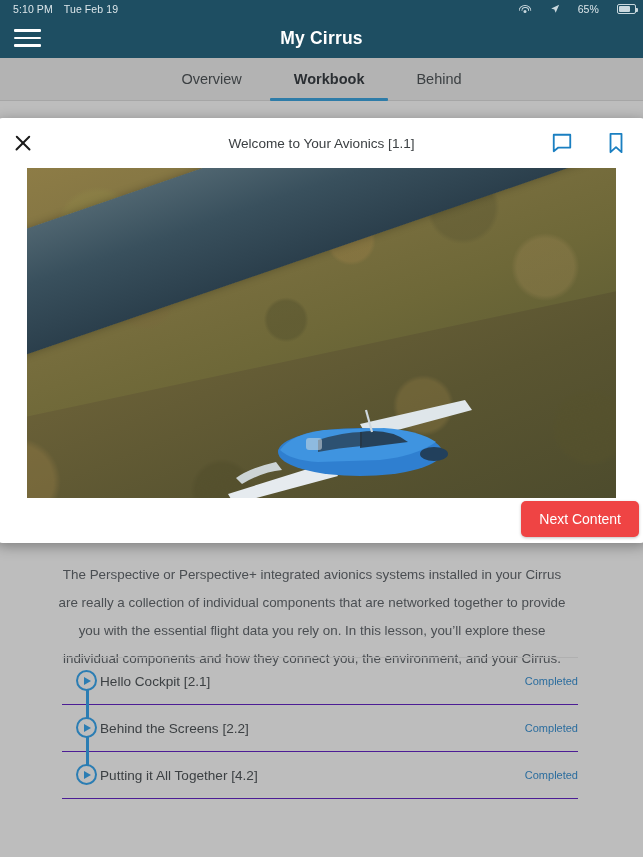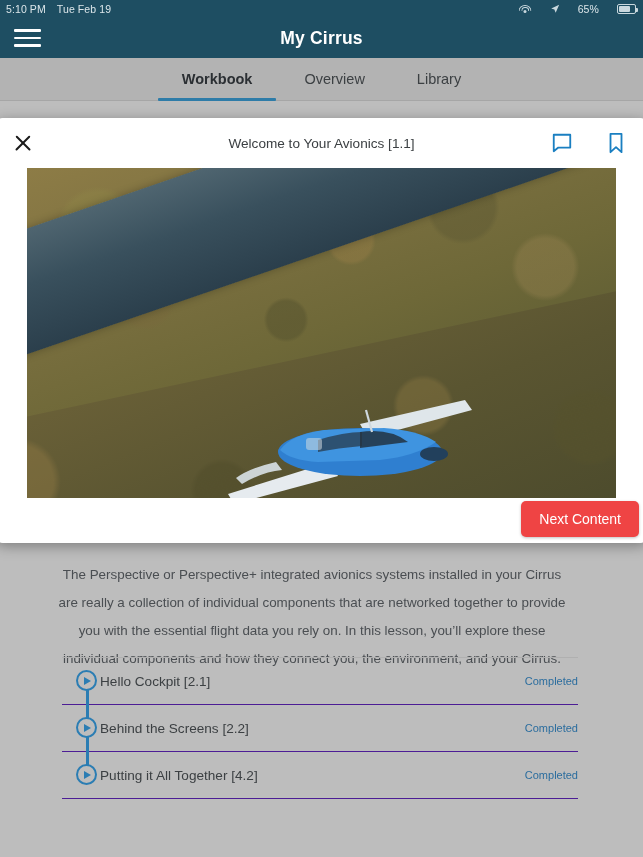--- a/index.html
+++ b/index.html
@@ -11,21 +11,21 @@
   }
   #app { position: relative; width: 643px; height: 857px; overflow: hidden; }
 
   
   .statusbar {
     position: absolute; top: 0; left: 0; width: 643px; height: 18px;
     background: #1e4e62; color: #dce6ea;
     display: flex; align-items: center;
     font-size: 10.5px; letter-spacing: .1px;
   }
-  .sb-left { display: flex; align-items: center; gap: 11px; padding-left: 6px; }
+  .sb-left { display: flex; align-items: center; gap: 11px; padding-left: 13px; }
   .sb-right { margin-left: auto; display: flex; align-items: center; gap: 18px; padding-right: 7px; }
 
   .ic-wifi { width: 13px; height: 10px; position: relative; display: inline-block; }
   .ic-wifi i {
     position: absolute; left: 50%; transform: translateX(-50%);
     border: 1.4px solid #c9d8de; border-bottom: none;
     border-radius: 50% 50% 0 0 / 100% 100% 0 0;
   }
   .ic-wifi i:nth-child(1) { width: 13px; height: 6px; top: 1px; }
   .ic-wifi i:nth-child(2) { width: 7.5px; height: 4px; top: 3.4px; }
@@ -225,23 +225,23 @@
   <div class="navbar">
     <div class="hamburger">
       <span></span>
         <span></span>
         <span></span>
     </div>
     <div class="nav-title">My Cirrus</div>
   </div>
 
   <div class="tabbar">
+    <div class="tab">Overview</div>
     <div class="tab active">Workbook</div>
-    <div class="tab">Overview</div>
-    <div class="tab">Library</div>
+    <div class="tab">Behind</div>
   </div>
 
   <div class="page">
 
     <p class="body-copy">The Perspective or Perspective+ integrated avionics systems installed in your Cirrus are really a collection of individual components that are networked together to provide you with the essential flight data you rely on. In this lesson, you’ll explore these individual components and how they connect you, the environment, and your Cirrus.</p>
 
     <div class="lessons">
       <div class="connector" style="top:23px; height:94px;"></div>
 
       <div class="lesson-row">

